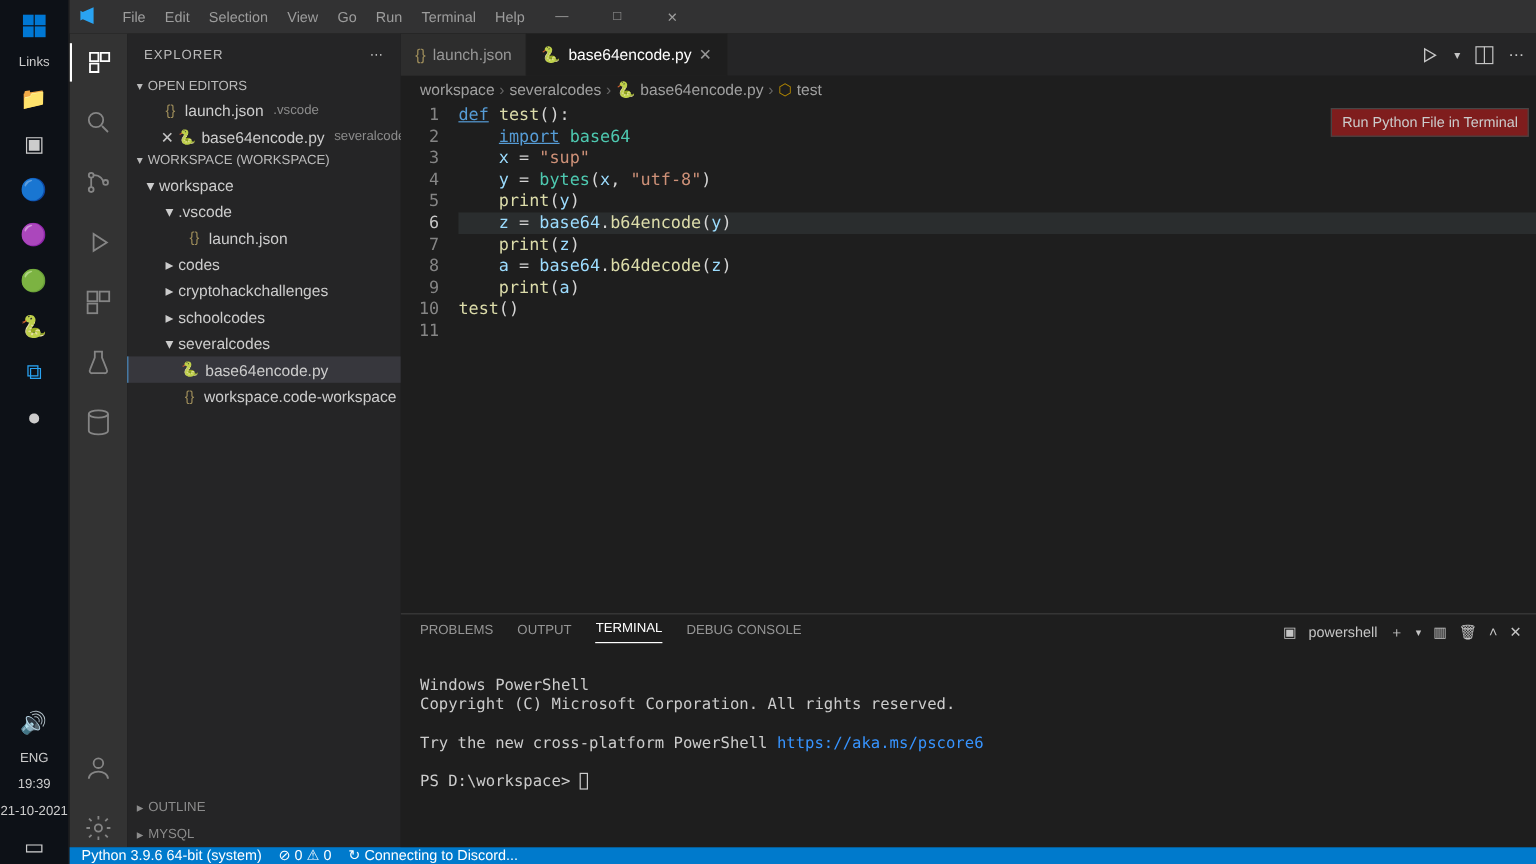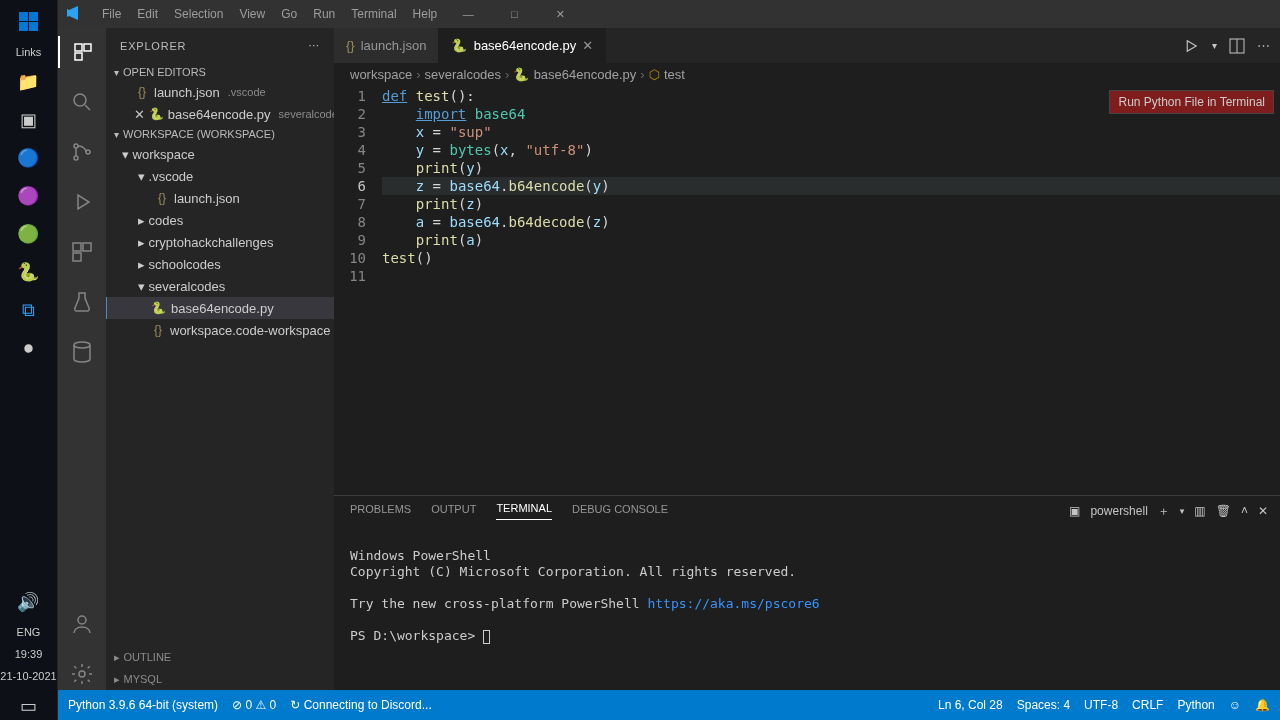--- a/index.html
+++ b/index.html
@@ -200,21 +200,21 @@
   flex:1;
   padding: 6px 16px;
   font-family: Consolas, monospace;
   font-size: 13px;
   line-height: 16px;
   color: #cccccc;
   white-space: pre-wrap;
 }
 .terminal .link { color:#3794ff; }
 .statusbar {
-  height: 30px;
+  height: 14px;
   background: #007acc;
   color: #fff;
   display:flex; align-items:center;
   font-size: 12px;
   padding: 0 10px;
   gap: 14px;
 }
 .statusbar .sb-right { margin-left:auto; display:flex; gap:14px; }
 .tooltip {
   position:absolute;
@@ -496,23 +496,14 @@
 <span>PS D:\workspace&gt; </span><span style="border:1px solid #ccc;display:inline-block;width:7px;height:14px;vertical-align:middle"></span>
         </div>
       </div>
     </div>
   </div>
 
   <div class="statusbar">
     <span>Python 3.9.6 64-bit (system)</span>
     <span>⊘ 0 ⚠ 0</span>
     <span><span>↻</span> <span>Connecting to Discord...</span></span>
-    <div class="sb-right">
-      <span>Ln 6, Col 28</span>
-      <span>Spaces: 4</span>
-      <span>UTF-8</span>
-      <span>CRLF</span>
-      <span>Python</span>
-      <span>☺</span>
-      <span>🔔</span>
-    </div>
   </div>
 </div>
 
 </body></html>

